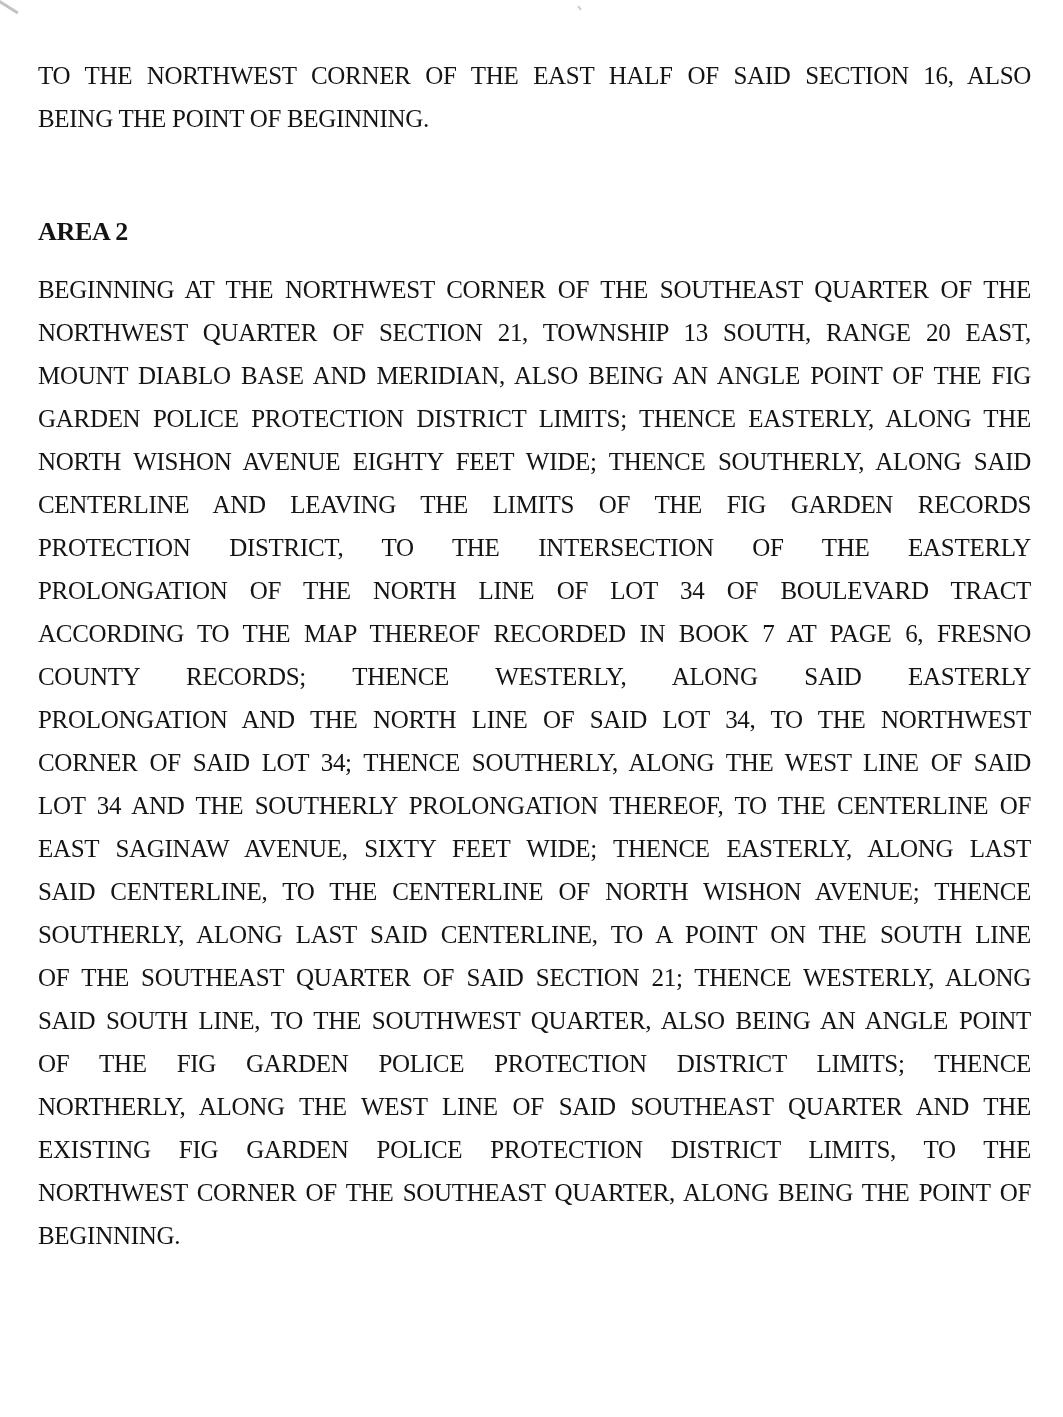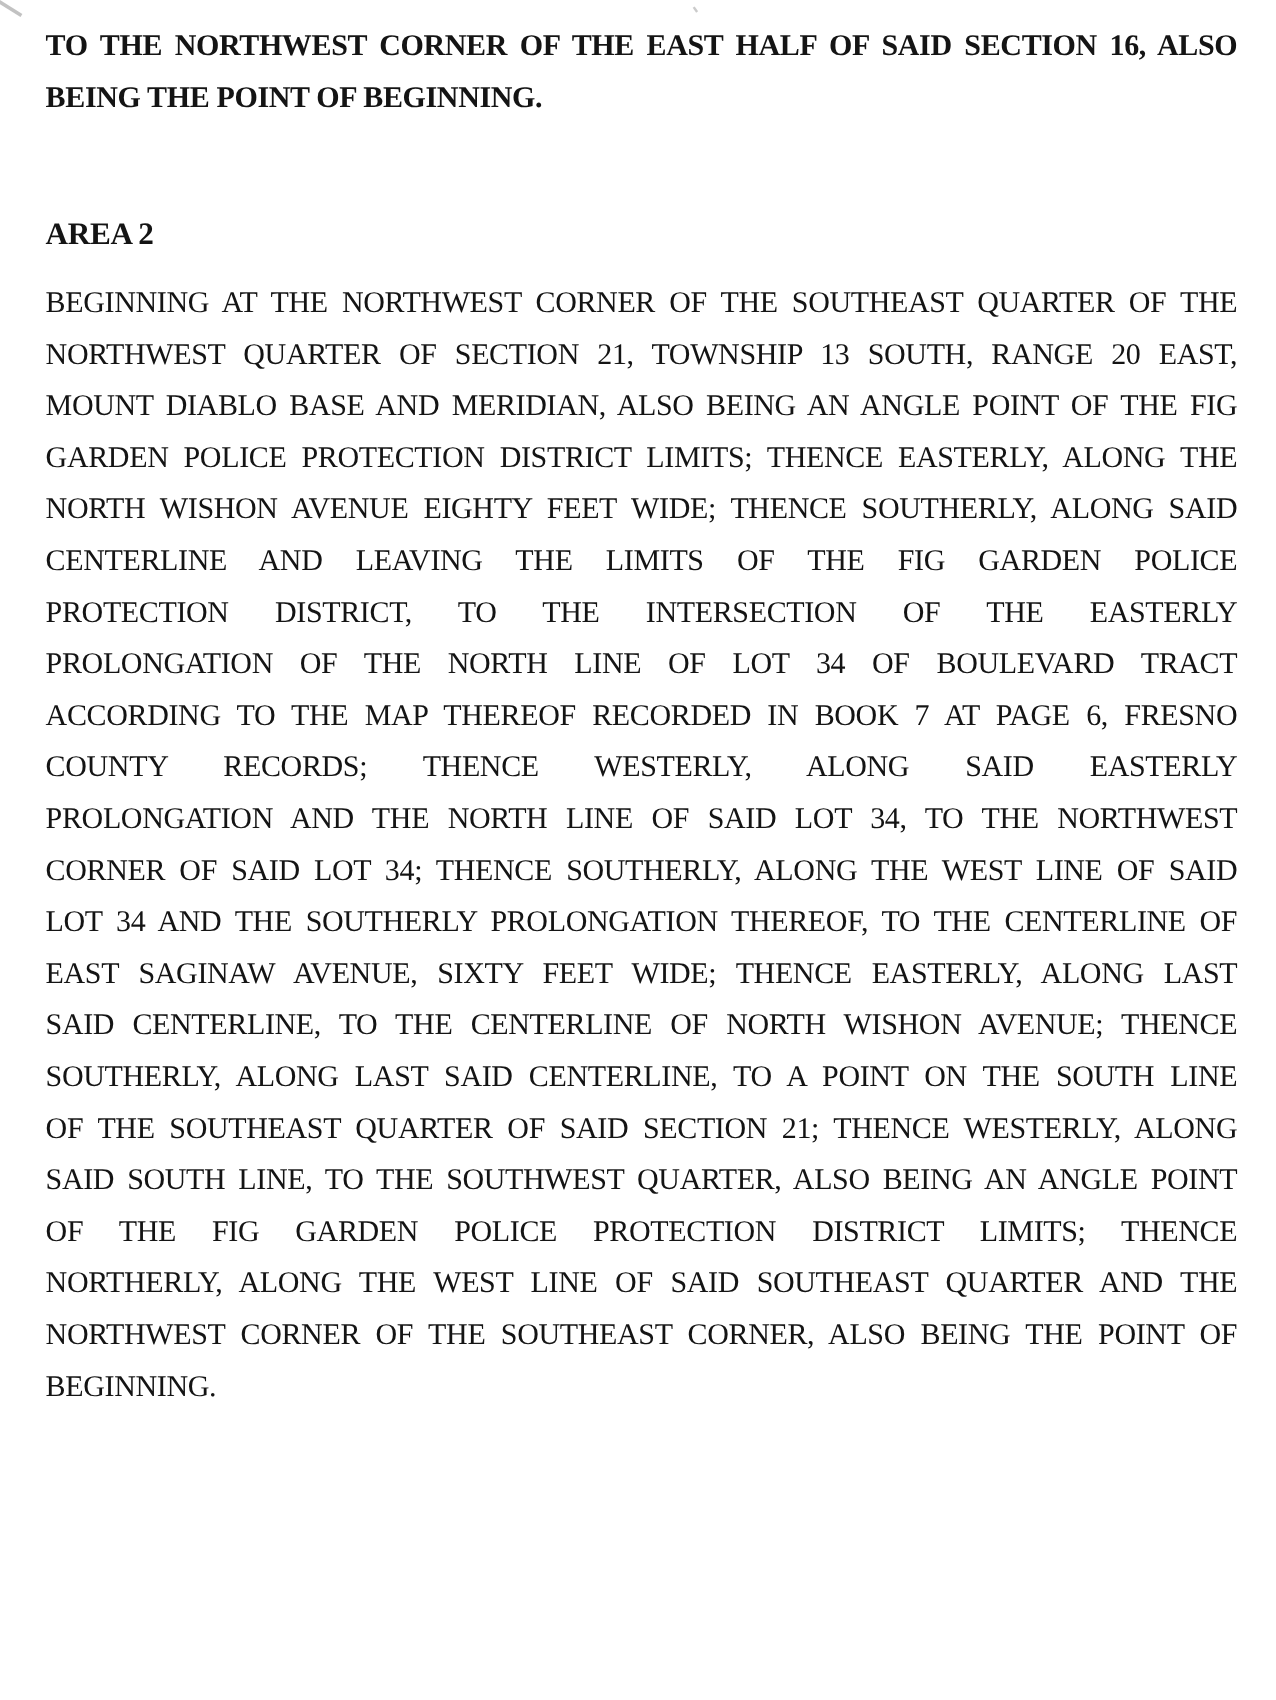--- a/index.html
+++ b/index.html
@@ -37,22 +37,21 @@
     text-align-last: left;
   }
   .heading {
     font-weight: bold;
     font-size: 26px;
     line-height: 43px;
     letter-spacing: -0.3px;
     margin: 70px 0 15px 0;
   }
   .para-intro {
-    padding-top: 17px;
-    font-weight: bold;
+    padding-top: 54px;
   }
   
   .speck-corner {
     position: absolute;
     left: 0px;
     top: 0px;
     width: 22px;
     height: 3px;
     background: #9a9a9a;
     transform: rotate(32deg);
@@ -86,33 +85,34 @@
     </div>
 
     <div class="heading">AREA 2</div>
 
     <div>
       <div class="line jline">BEGINNING AT THE NORTHWEST CORNER OF THE SOUTHEAST QUARTER OF THE</div>
       <div class="line jline">NORTHWEST QUARTER OF SECTION 21, TOWNSHIP 13 SOUTH, RANGE 20 EAST,</div>
       <div class="line jline">MOUNT DIABLO BASE AND MERIDIAN, ALSO BEING AN ANGLE POINT OF THE FIG</div>
       <div class="line jline">GARDEN POLICE PROTECTION DISTRICT LIMITS; THENCE EASTERLY, ALONG THE</div>
       <div class="line jline">NORTH WISHON AVENUE EIGHTY FEET WIDE; THENCE SOUTHERLY, ALONG SAID</div>
-      <div class="line jline">CENTERLINE AND LEAVING THE LIMITS OF THE FIG GARDEN POLICE</div>
+      <div class="line jline">CENTERLINE AND LEAVING THE LIMITS OF THE FIG GARDEN RECORDS</div>
       <div class="line jline">PROTECTION DISTRICT, TO THE INTERSECTION OF THE EASTERLY</div>
       <div class="line jline">PROLONGATION OF THE NORTH LINE OF LOT 34 OF BOULEVARD TRACT</div>
       <div class="line jline">ACCORDING TO THE MAP THEREOF RECORDED IN BOOK 7 AT PAGE 6, FRESNO</div>
       <div class="line jline">COUNTY RECORDS; THENCE WESTERLY, ALONG SAID EASTERLY</div>
       <div class="line jline">PROLONGATION AND THE NORTH LINE OF SAID LOT 34, TO THE NORTHWEST</div>
       <div class="line jline">CORNER OF SAID LOT 34; THENCE SOUTHERLY, ALONG THE WEST LINE OF SAID</div>
       <div class="line jline">LOT 34 AND THE SOUTHERLY PROLONGATION THEREOF, TO THE CENTERLINE OF</div>
       <div class="line jline">EAST SAGINAW AVENUE, SIXTY FEET WIDE; THENCE EASTERLY, ALONG LAST</div>
       <div class="line jline">SAID CENTERLINE, TO THE CENTERLINE OF NORTH WISHON AVENUE; THENCE</div>
       <div class="line jline">SOUTHERLY, ALONG LAST SAID CENTERLINE, TO A POINT ON THE SOUTH LINE</div>
       <div class="line jline">OF THE SOUTHEAST QUARTER OF SAID SECTION 21; THENCE WESTERLY, ALONG</div>
       <div class="line jline">SAID SOUTH LINE, TO THE SOUTHWEST QUARTER, ALSO BEING AN ANGLE POINT</div>
       <div class="line jline">OF THE FIG GARDEN POLICE PROTECTION DISTRICT LIMITS; THENCE</div>
       <div class="line jline">NORTHERLY, ALONG THE WEST LINE OF SAID SOUTHEAST QUARTER AND THE</div>
-      <div class="line jline">NORTHWEST CORNER OF THE SOUTHEAST CORNER, ALSO BEING THE POINT OF</div>
+      <div class="line jline">EXISTING FIG GARDEN POLICE PROTECTION DISTRICT LIMITS, TO THE</div>
+      <div class="line jline">NORTHWEST CORNER OF THE SOUTHEAST QUARTER, ALONG BEING THE POINT OF</div>
       <div class="line lline">BEGINNING.</div>
     </div>
 
   </div>
 </div>
 
 </body></html>

